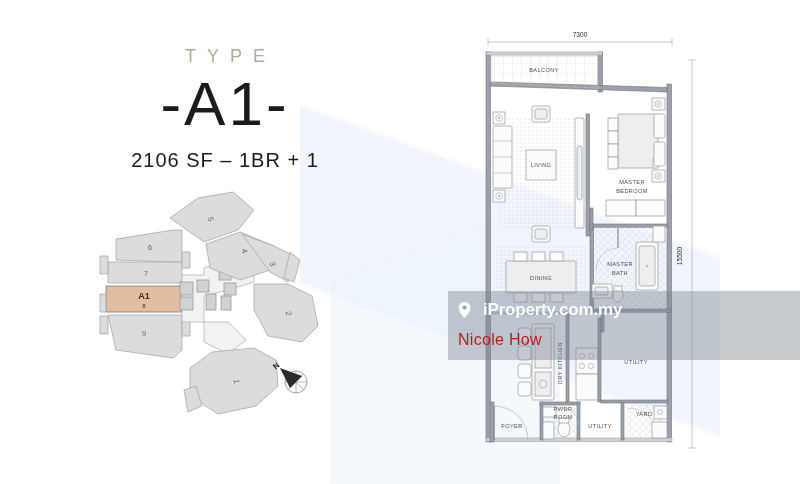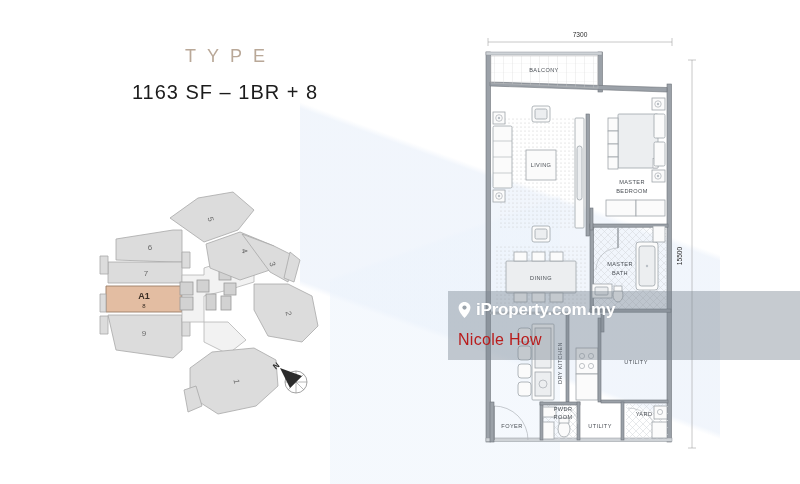--- a/index.html
+++ b/index.html
@@ -51,41 +51,42 @@
   .floorplan svg{display:block;}
 
   
   .wm-band{
     position:absolute;left:448px;top:291px;width:352px;height:69px;
     background:rgba(120,132,143,.42);
     pointer-events:none;
   }
   .wm-line1{
     position:absolute;left:458px;top:300px;
-    display:flex;align-items:center;gap:5px;
+    display:flex;align-items:center;gap:12px;
     color:#ffffff;font-size:17px;font-weight:bold;letter-spacing:-.2px;
     text-shadow:0 0 2px rgba(0,0,0,.08);
   }
   .wm-line2{
     position:absolute;left:458px;top:331px;
     color:#b91c1c;font-size:16px;font-weight:300;letter-spacing:.3px;
   }
   .pin{width:13px;height:16px;display:inline-block;}
 </style>
 </head>
 <body>
 
 <div id="root">
 
   <div class="paper-wm"></div>
   <div class="paper-wm2"></div>
 
   <div class="title-block">
     <div class="t-type">TYPE</div>
-    <div class="t-sub">1163 SF – 1BR + 8</div>
+    <div class="t-code">-A1-</div>
+    <div class="t-sub">2106 SF – 1BR + 1</div>
   </div>
 
   <div class="keyplan">
     <svg viewBox="0 0 260 240" width="260" height="240" xmlns="http://www.w3.org/2000/svg">
       <defs>
         <style>
           .unit{fill:#dcdcdc;stroke:#a8a8a8;stroke-width:.8;}
           .unitdark{fill:#d2d2d2;stroke:#9a9a9a;stroke-width:.8;}
           .core{fill:#f2f2f2;stroke:#b5b5b5;stroke-width:.8;}
           .num{font-family:"Liberation Sans",sans-serif;font-size:8px;fill:#6b6b6b;text-anchor:middle;}

